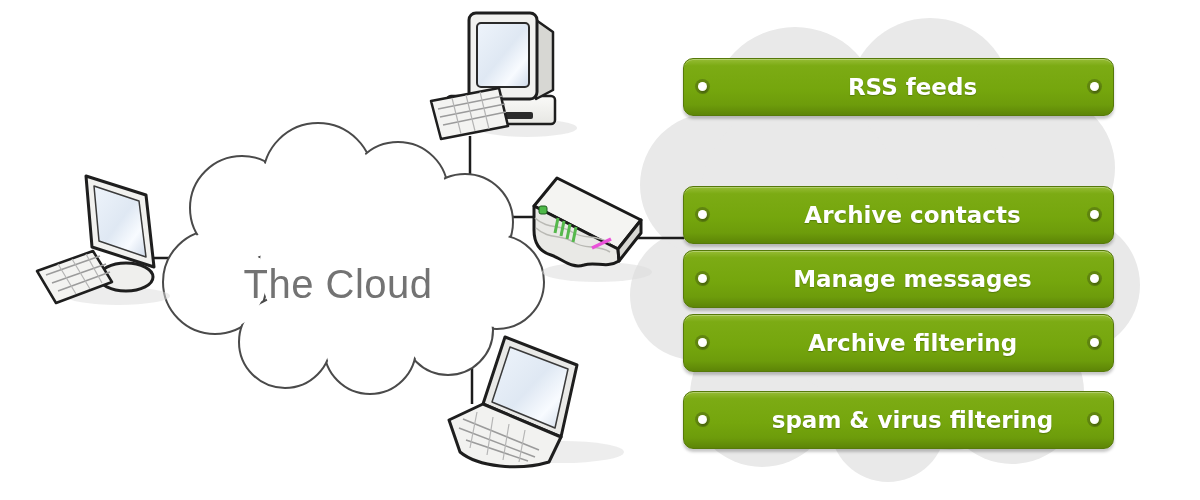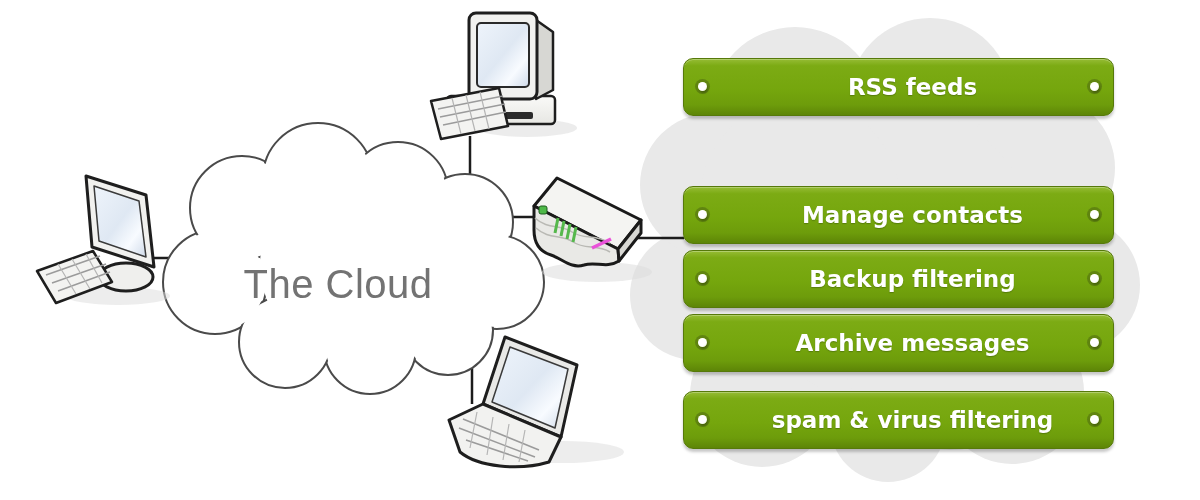--- a/index.html
+++ b/index.html
@@ -172,31 +172,31 @@
 
   <div class="cloud-label">The Cloud</div>
 
   <div class="banner" style="top:58px">
     <span class="screw left"></span>
     <span class="banner-label">RSS feeds</span>
     <span class="screw right"></span>
   </div>
   <div class="banner" style="top:186px">
     <span class="screw left"></span>
-    <span class="banner-label">Manage contacts</span>
+    <span class="banner-label">Archive contacts</span>
     <span class="screw right"></span>
   </div>
   <div class="banner" style="top:250px">
     <span class="screw left"></span>
-    <span class="banner-label">Backup filtering</span>
+    <span class="banner-label">Manage messages</span>
     <span class="screw right"></span>
   </div>
   <div class="banner" style="top:314px">
     <span class="screw left"></span>
-    <span class="banner-label">Archive messages</span>
+    <span class="banner-label">Archive filtering</span>
     <span class="screw right"></span>
   </div>
   <div class="banner" style="top:391px">
     <span class="screw left"></span>
     <span class="banner-label">spam &amp; virus filtering</span>
     <span class="screw right"></span>
   </div>
 
 </div>
 

